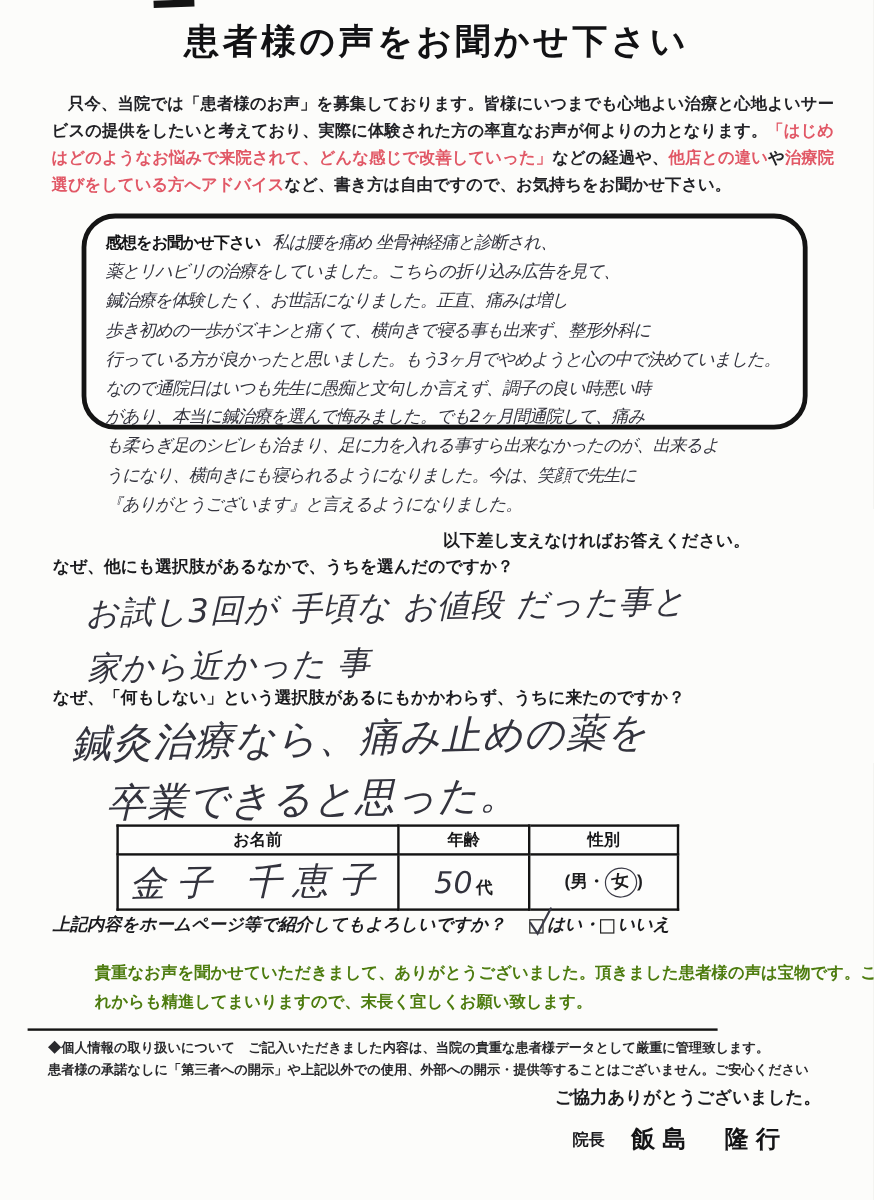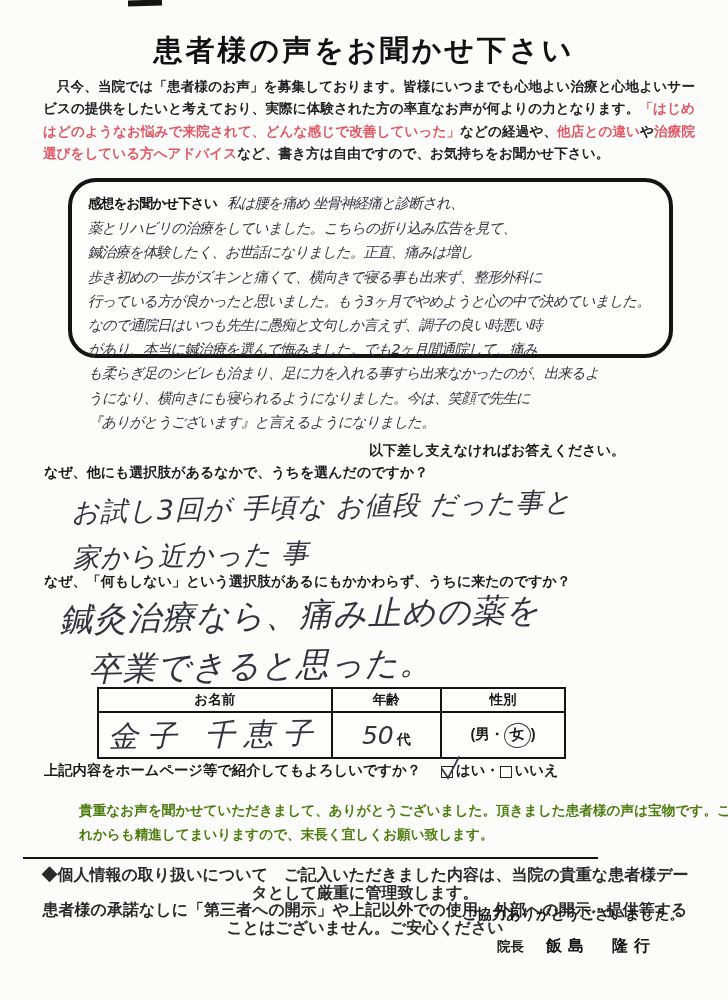--- a/index.html
+++ b/index.html
@@ -15,21 +15,21 @@
     background:#fcfcfa;
     color:#1d1d1f;
     overflow:hidden;
   }
   .artifact {
     position:absolute; left:128px; top:0;
     width:34px; height:6px; background:#141414;
     transform:rotate(-2deg);
   }
   .title {
-    position:absolute; left:0; top:31px; width:100%;
+    position:absolute; left:0; top:15px; width:100%;
     text-align:center;
     font-size:29px; font-weight:800; letter-spacing:3px;
     color:#121214;
   }
   .intro {
     position:absolute; left:43px; top:76px; width:652px;
     font-size:13.6px; font-weight:600; line-height:22.4px;
     text-align:justify; color:#222226;
   }
   .red { color:#e15866; }
@@ -90,55 +90,54 @@
   .circled {
     display:inline-block;
     border:1.7px solid #3a3a46; border-radius:50%;
     padding:1px 5px 3px 5px;
     transform:rotate(-10deg);
   }
   
   .consent {
     position:absolute; left:44px; top:761px;
     font-size:14.3px; font-weight:700; color:#1b1b1e;
-    display:flex; align-items:center; white-space:nowrap;
+    display:flex; align-items:center; white-space:nowrap;font-style:italic;
   }
   .consent .q { margin-right:20px; }
   .cb {
     position:relative; display:inline-block;
     width:12px; height:12px;
     border:1.8px solid #222; margin:0 3px 0 0; top:1px;
   }
   .cb svg { position:absolute; left:-2px; top:-12px; overflow:visible; }
   
   .thanks {
     position:absolute; left:43px; top:799px; width:652px;
     font-size:13.6px; font-weight:700; line-height:24px;
     text-align:justify; color:#4d7c0f;margin-left:36px;
   }
   .divider {
     position:absolute; left:23px; top:857px;
     width:575px; height:2px; background:#141414;
   }
   .privacy {
     position:absolute; left:40px; top:866px; width:650px;
-    font-size:16px; font-weight:700; line-height:17.5px;
+    font-size:11px; font-weight:700; line-height:17.5px;
     color:#2a2a2d;
-    text-align:center;
   }
   .closing {
     position:absolute; right:44px; top:905px;
     font-size:14.5px; font-weight:700; color:#1b1b1e;
   }
   .signature {
     position:absolute; right:72px; top:936px;
     display:flex; align-items:center;
   }
   .sig-role { font-size:13.5px; font-weight:700; margin-right:22px; color:#1b1b1e;padding-left:41px; }
-  .sig-name { font-size:16px; font-weight:800; letter-spacing:6px; color:#141416; }
+  .sig-name { font-size:20px; font-weight:800; letter-spacing:6px; color:#141416; }
 </style>
 </head>
 <body>
 
 <div class="page">
 
   <div class="artifact"></div>
 
   <h1 class="title">患者様の声をお聞かせ下さい</h1>
 

